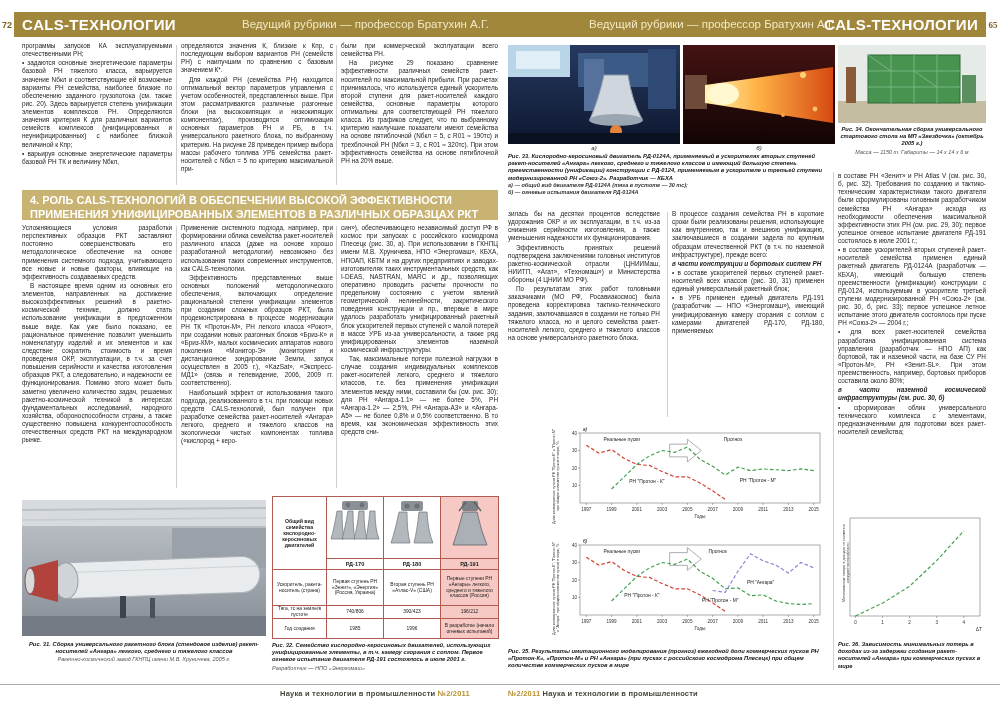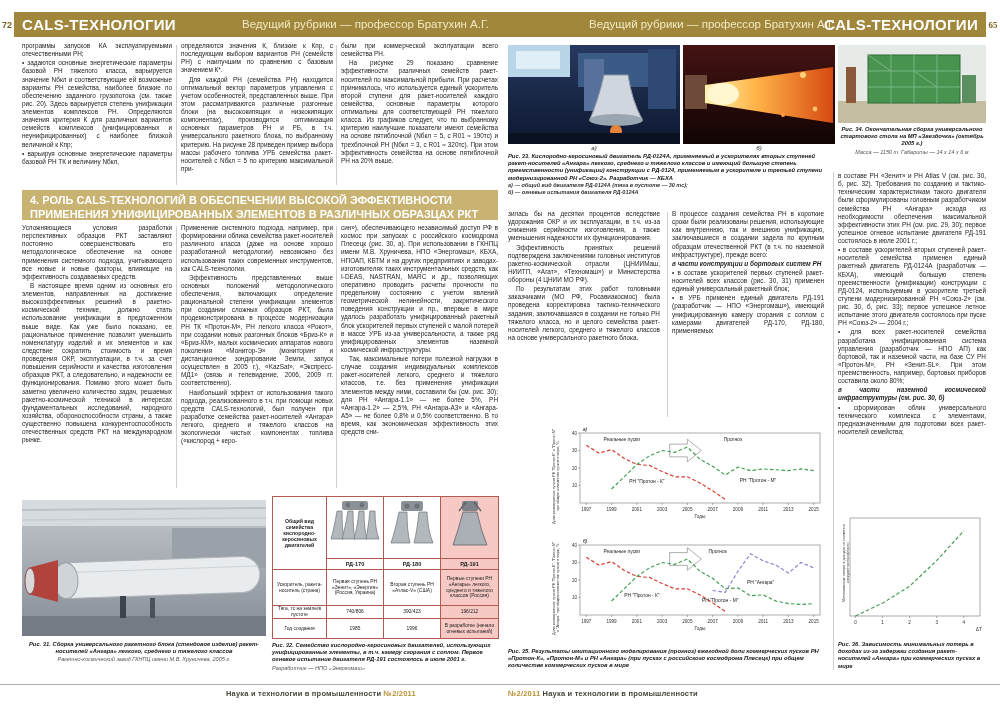--- a/index.html
+++ b/index.html
@@ -372,20 +372,20 @@
       <text x="98.66666666666667" y="111.5" text-anchor="middle" font-size="4.6" fill="#333">3</text>
       <line x1="125.75000000000001" y1="104" x2="125.75000000000001" y2="106" stroke="#666" stroke-width="0.5"></line>
       <text x="125.75000000000001" y="111.5" text-anchor="middle" font-size="4.6" fill="#333">4</text>
       <text x="144" y="119" text-anchor="end" font-size="4.8" fill="#333">ΔТ</text>
       <polyline points="17.4,104.0 44.5,91.2 71.6,74.2 98.7,48.6 125.8,18.8" fill="none" stroke="#3f9e4d" stroke-width="1.15" stroke-dasharray="3.6 2.2"></polyline>
     </svg></div>
 <div class="ylabel" style="left:842px;top:518px;width:9px;height:90px;">Минимальные потери в доходах от снижения конкурентоспособности</div>
 <div class="figcap" style="left:838px;top:641px;width:148px;">Рис. 36. Зависимость минимальных потерь в доходах из-за задержки создания ракет-носителей «Ангара» при коммерческих пусках в мире</div>
 
 <div class="footrule"></div>
-<div class="footer" style="left:226px;width:260px;text-align:left;">
+<div class="footer" style="left:245px;width:260px;text-align:center;">
   <span>Наука и технологии в промышленности</span>
   <span class="issue">№2/2011</span>
 </div>
 <div class="footer" style="left:508px;">
   <span class="issue">№2/2011</span>
   <span>Наука и технологии в промышленности</span>
 </div>
 
 </body></html>

